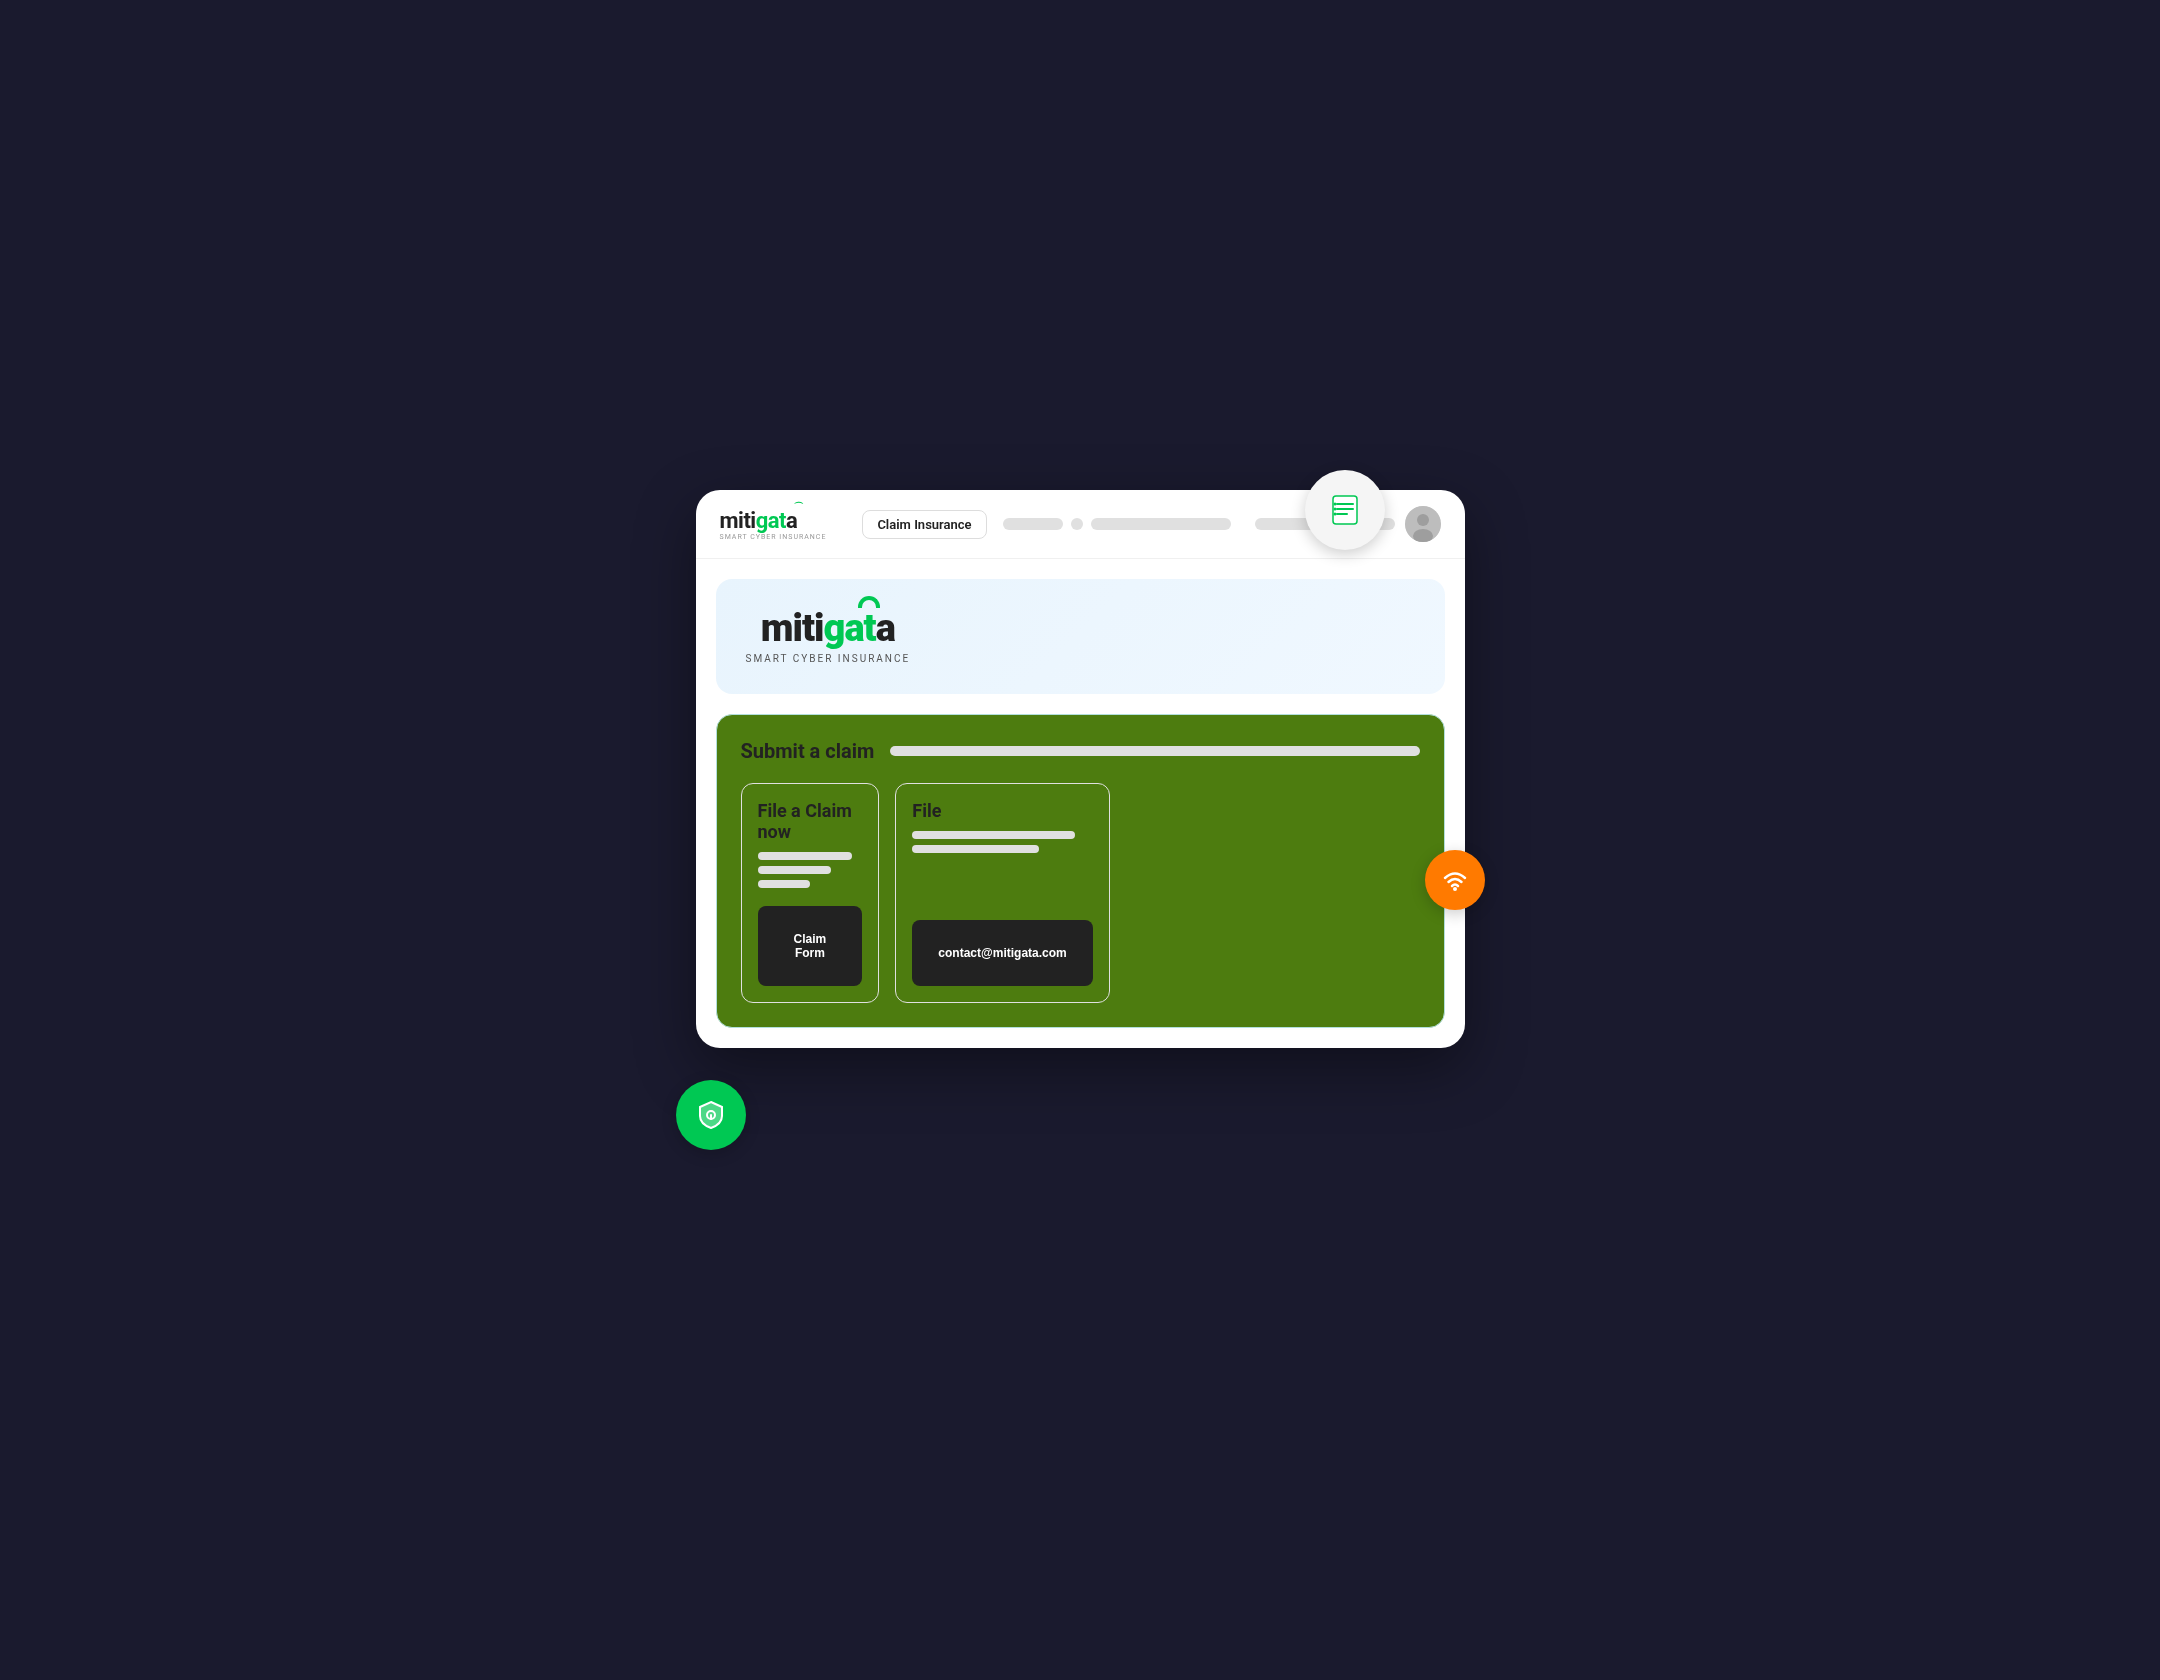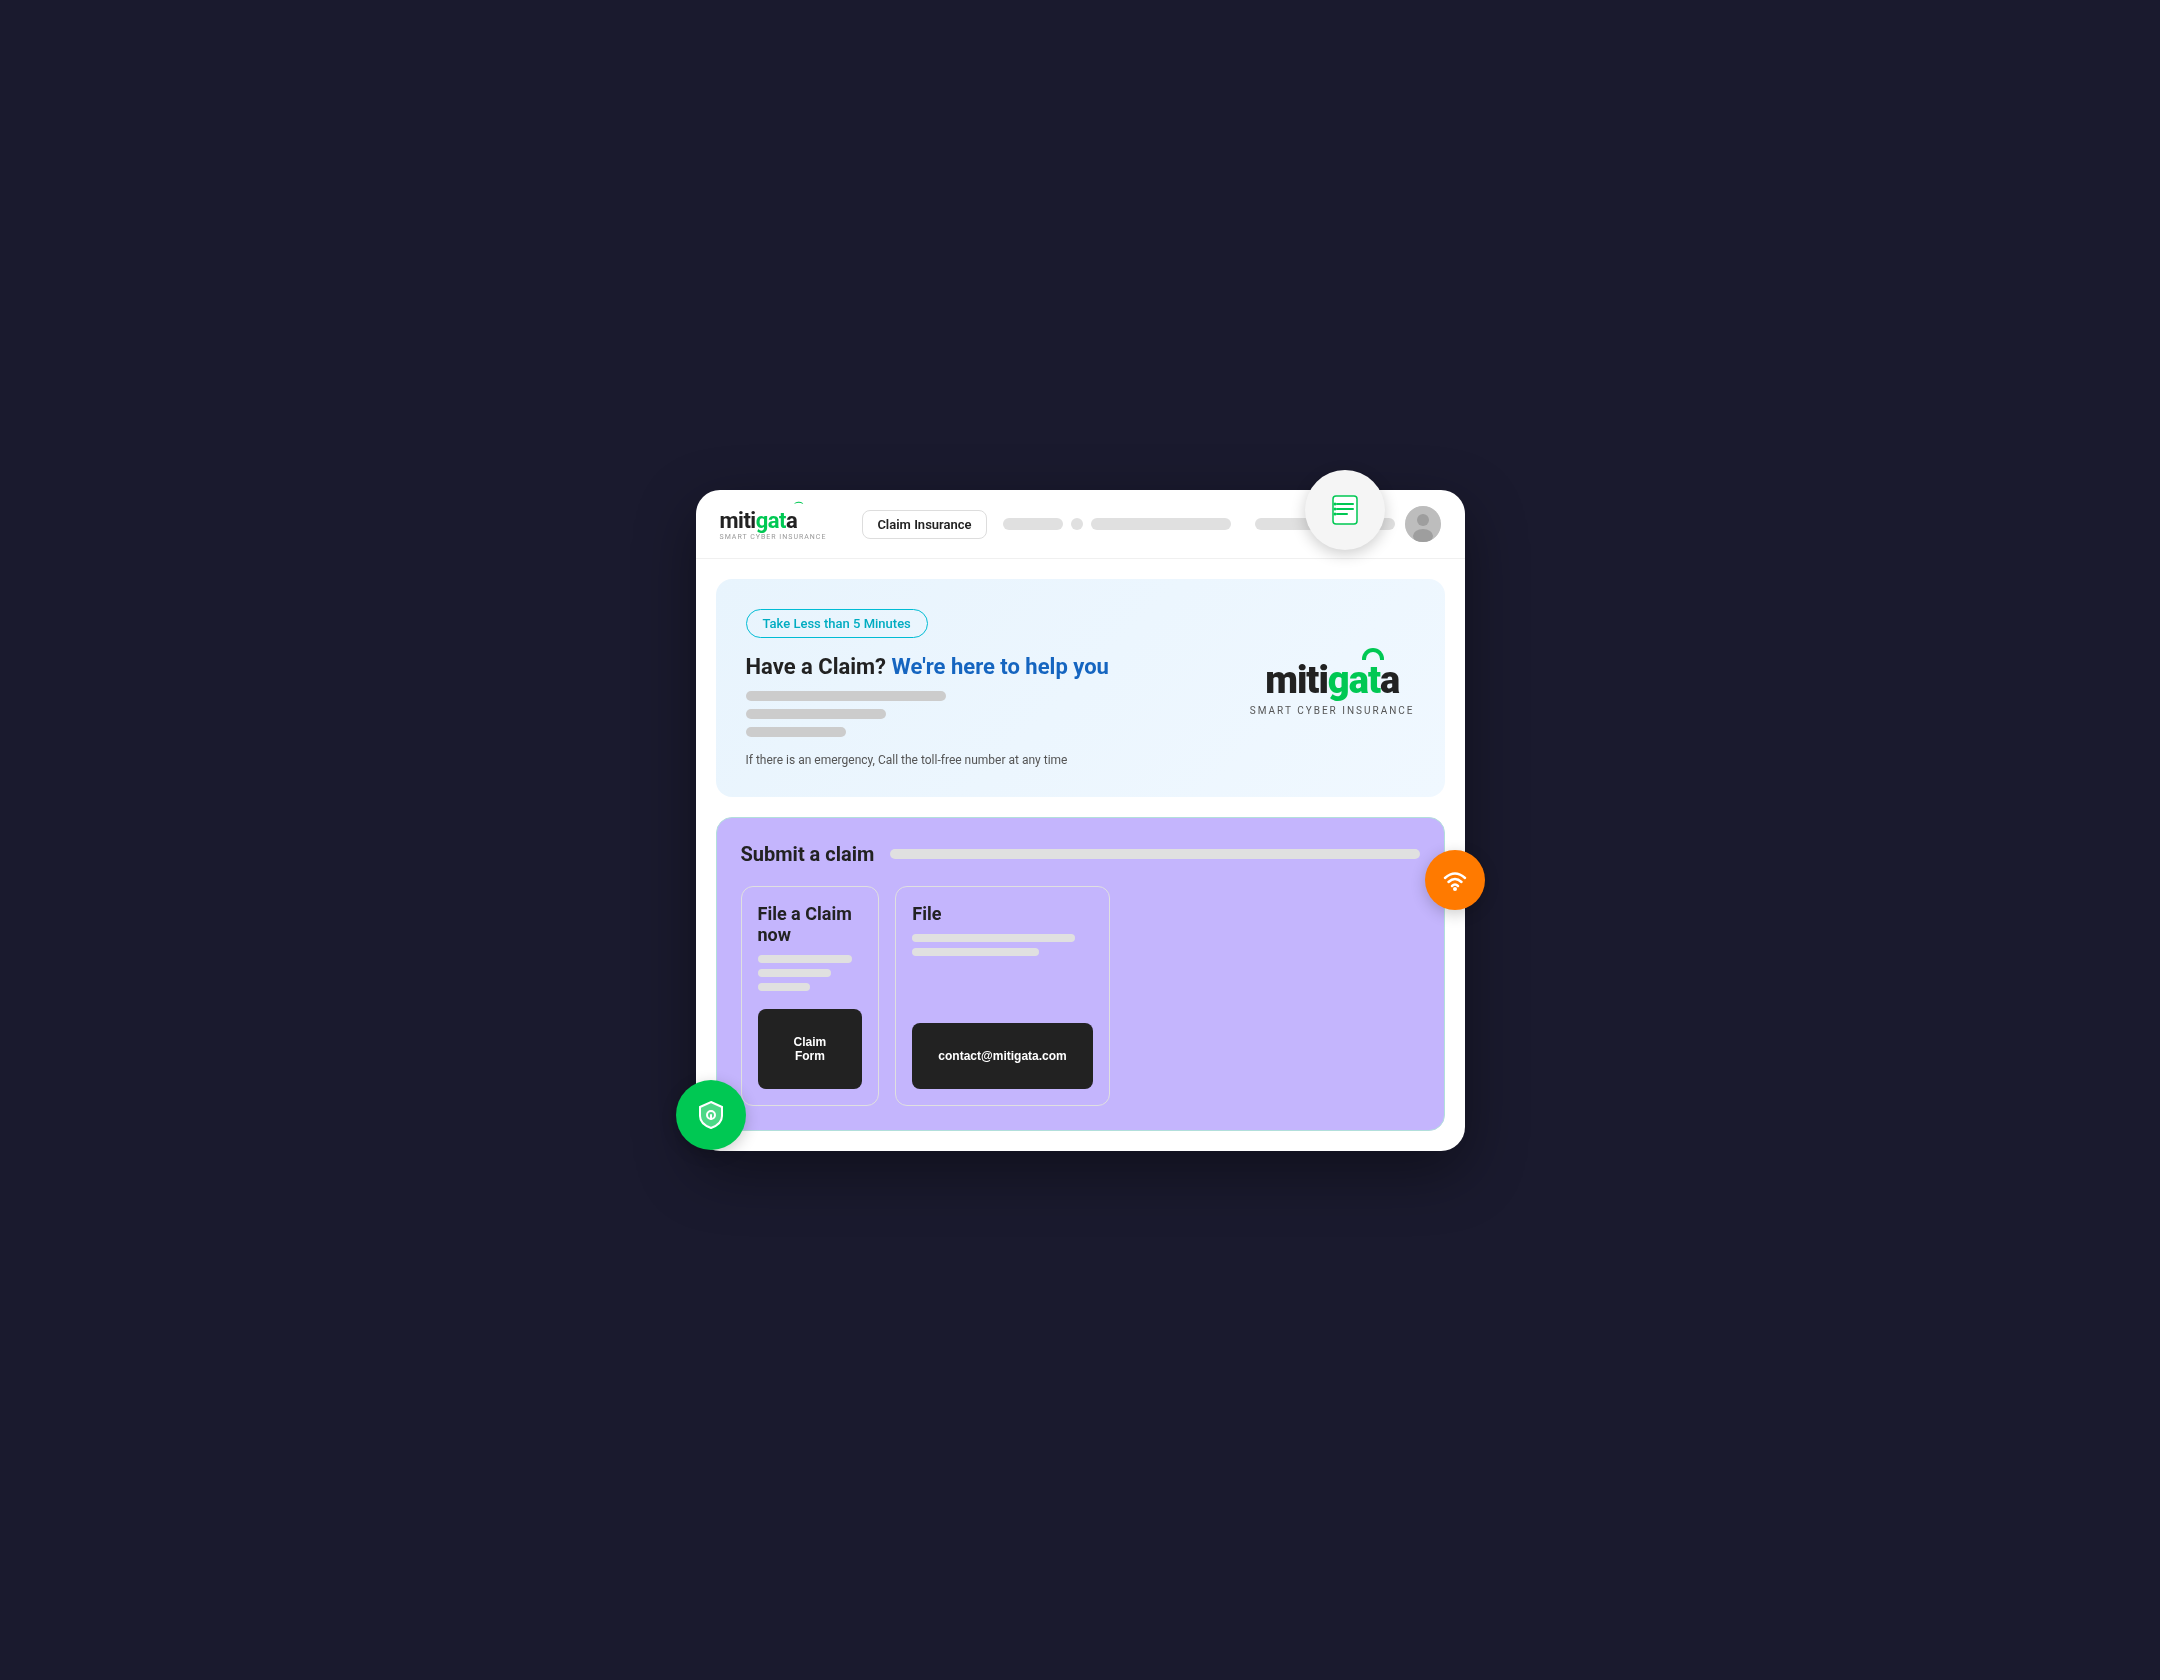--- a/index.html
+++ b/index.html
@@ -226,21 +226,21 @@
       text-transform: uppercase;
       margin-top: 6px;
     }
 
     
     .submit-section {
       margin: 18px 20px 20px;
       border: 1.5px solid #b2dfdb;
       border-radius: 16px;
       padding: 24px;
-      background: #c4b5fd;
+      background: #4d7c0f;
     }
 
     .submit-header {
       display: flex;
       align-items: center;
       gap: 16px;
       margin-bottom: 20px;
     }
 
     .submit-title {
@@ -375,33 +375,20 @@
           <svg width="36" height="36" viewBox="0 0 36 36">
             <circle cx="18" cy="18" r="18" fill="#bdbdbd"></circle>
             <circle cx="18" cy="14" r="6" fill="#9e9e9e"></circle>
             <ellipse cx="18" cy="30" rx="10" ry="7" fill="#9e9e9e"></ellipse>
           </svg>
         </div>
       </div>
     </div>
 
     <div class="hero-section">
-      <div class="hero-left">
-        <div class="badge">Take Less than 5 Minutes</div>
-        <div class="hero-title">
-          <span>Have a Claim?</span>
-          <span class="blue">We're here to help you</span>
-        </div>
-        <div class="hero-lines">
-          <div class="hero-line l1"></div>
-          <div class="hero-line l2"></div>
-          <div class="hero-line l3"></div>
-        </div>
-        <div class="hero-emergency">If there is an emergency, Call the toll-free number at any time</div>
-      </div>
 
       <div class="hero-right">
         <div class="mitigata-logo-large">
           miti<span class="green" style="position:relative">gat<span style="position:absolute;top:-10px;right:-4px;width:22px;height:12px;border:4px solid #00c853;border-bottom:none;border-radius:14px 14px 0 0;display:block;"></span></span>a
         </div>
         <div class="mitigata-subtitle-large">SMART CYBER INSURANCE</div>
       </div>
     </div>
 
     <div class="submit-section">

